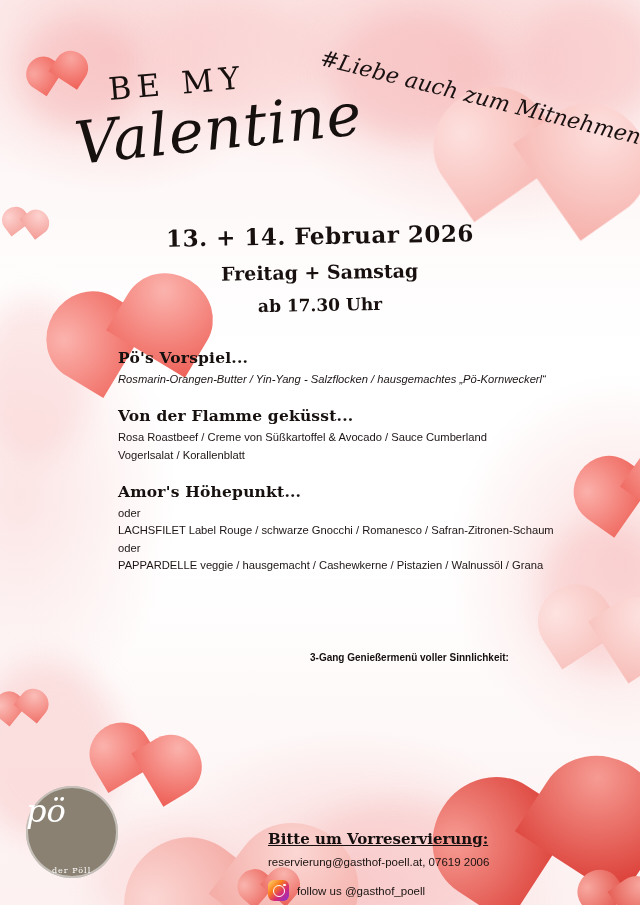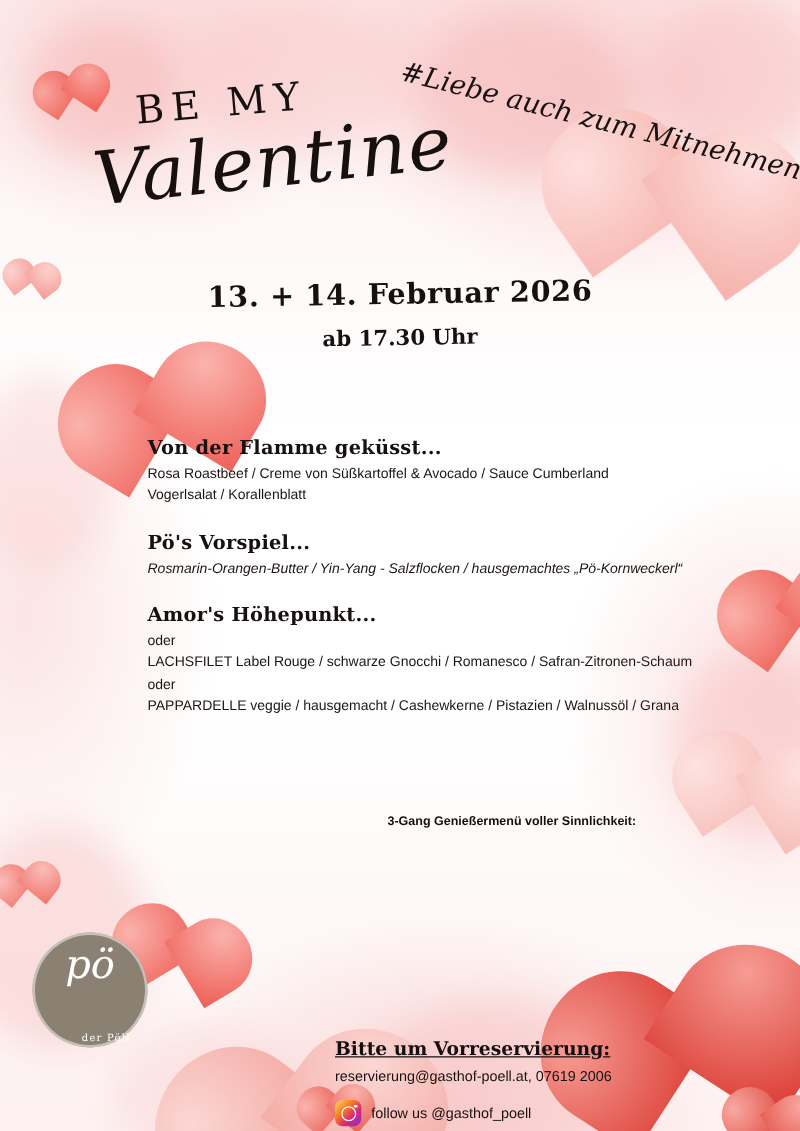--- a/index.html
+++ b/index.html
@@ -208,28 +208,28 @@
   }
   .footer-social-text {
     font-size: 11.5px;
     color: #181211;
   }
 
   
   .logo {
     position: absolute;
     left: 26px;
-    top: 746px;
+    top: 786px;
     width: 92px;
     height: 92px;
     border-radius: 50%;
     background: #8a8173;
     color: #fff;
     display: flex;
-    align-items: center;
+    align-items: flex-start;
     justify-content: center;
     flex-direction: column;
     box-shadow: 0 0 0 2px rgba(255,255,255,0.5) inset;
     gap: 35px;
   }
   .logo .mark {
     font-family: "DejaVu Serif", serif;
     font-style: italic;
     font-size: 32px;
     line-height: 1;
@@ -320,34 +320,35 @@
 
   <div class="title-block">
     <div class="title-bemy">BE MY</div>
     <div class="title-valentine">Valentine</div>
   </div>
 
   <div class="hashtag">#Liebe auch zum Mitnehmen!</div>
 
   <div class="dates">
     <div><span class="d1">13. + 14. Februar 2026</span></div>
+    <div><span class="d2">Freitag + Samstag</span></div>
     <div><span class="d3">ab 17.30 Uhr</span></div>
   </div>
 
   <div class="menu">
+
+    <div class="course">
+      <div class="course-title">Pö's Vorspiel...</div>
+      <div class="course-line ital">Rosmarin-Orangen-Butter / Yin-Yang - Salzflocken / hausgemachtes „Pö-Kornweckerl“</div>
+    </div>
 
     <div class="course">
       <div class="course-title">Von der Flamme geküsst...</div>
       <div class="course-line">Rosa Roastbeef / Creme von Süßkartoffel &amp; Avocado / Sauce Cumberland</div>
       <div class="course-line">Vogerlsalat / Korallenblatt</div>
-    </div>
-
-    <div class="course">
-      <div class="course-title">Pö's Vorspiel...</div>
-      <div class="course-line ital">Rosmarin-Orangen-Butter / Yin-Yang - Salzflocken / hausgemachtes „Pö-Kornweckerl“</div>
     </div>
 
     <div class="course">
       <div class="course-title">Amor's Höhepunkt...</div>
       <div class="course-line or">oder</div>
       <div class="course-line">LACHSFILET Label Rouge / schwarze Gnocchi / Romanesco / Safran-Zitronen-Schaum</div>
       <div class="course-line or">oder</div>
       <div class="course-line">PAPPARDELLE veggie / hausgemacht / Cashewkerne / Pistazien / Walnussöl / Grana</div>
     </div>
 

